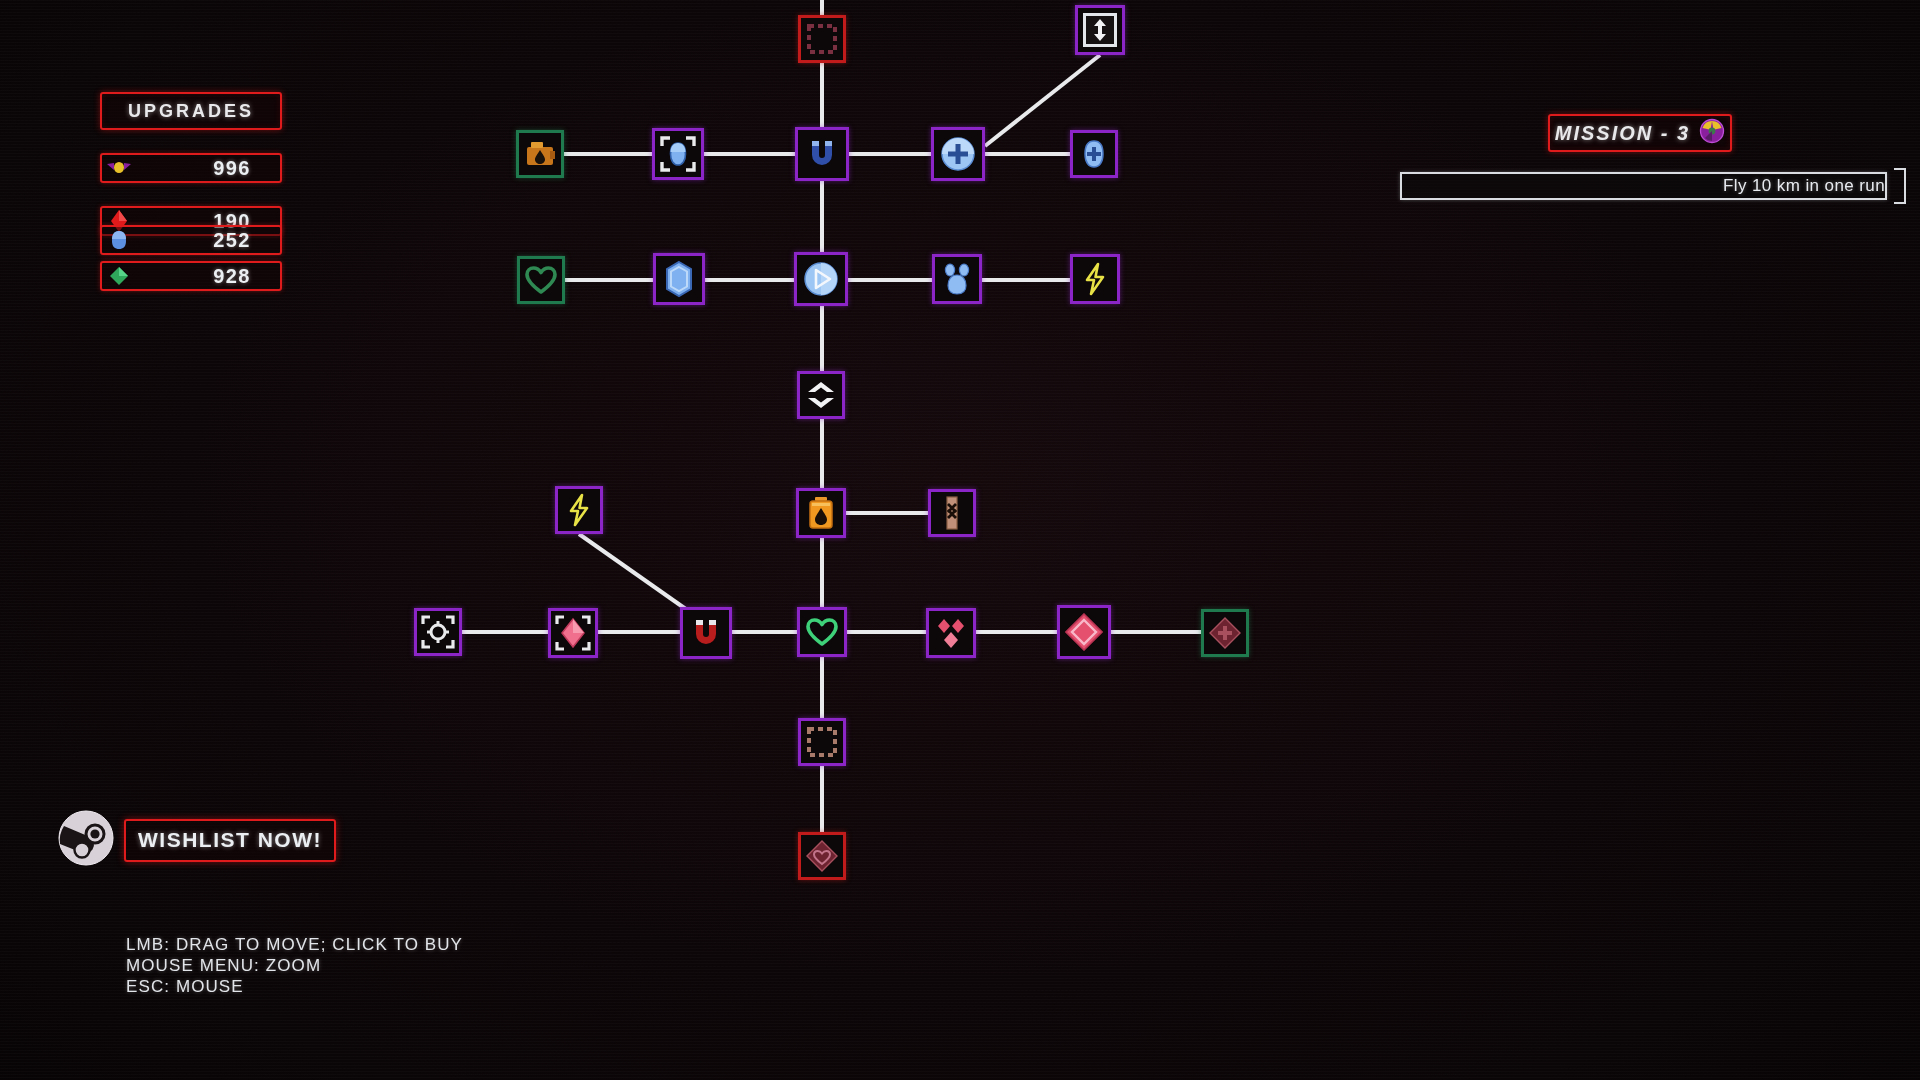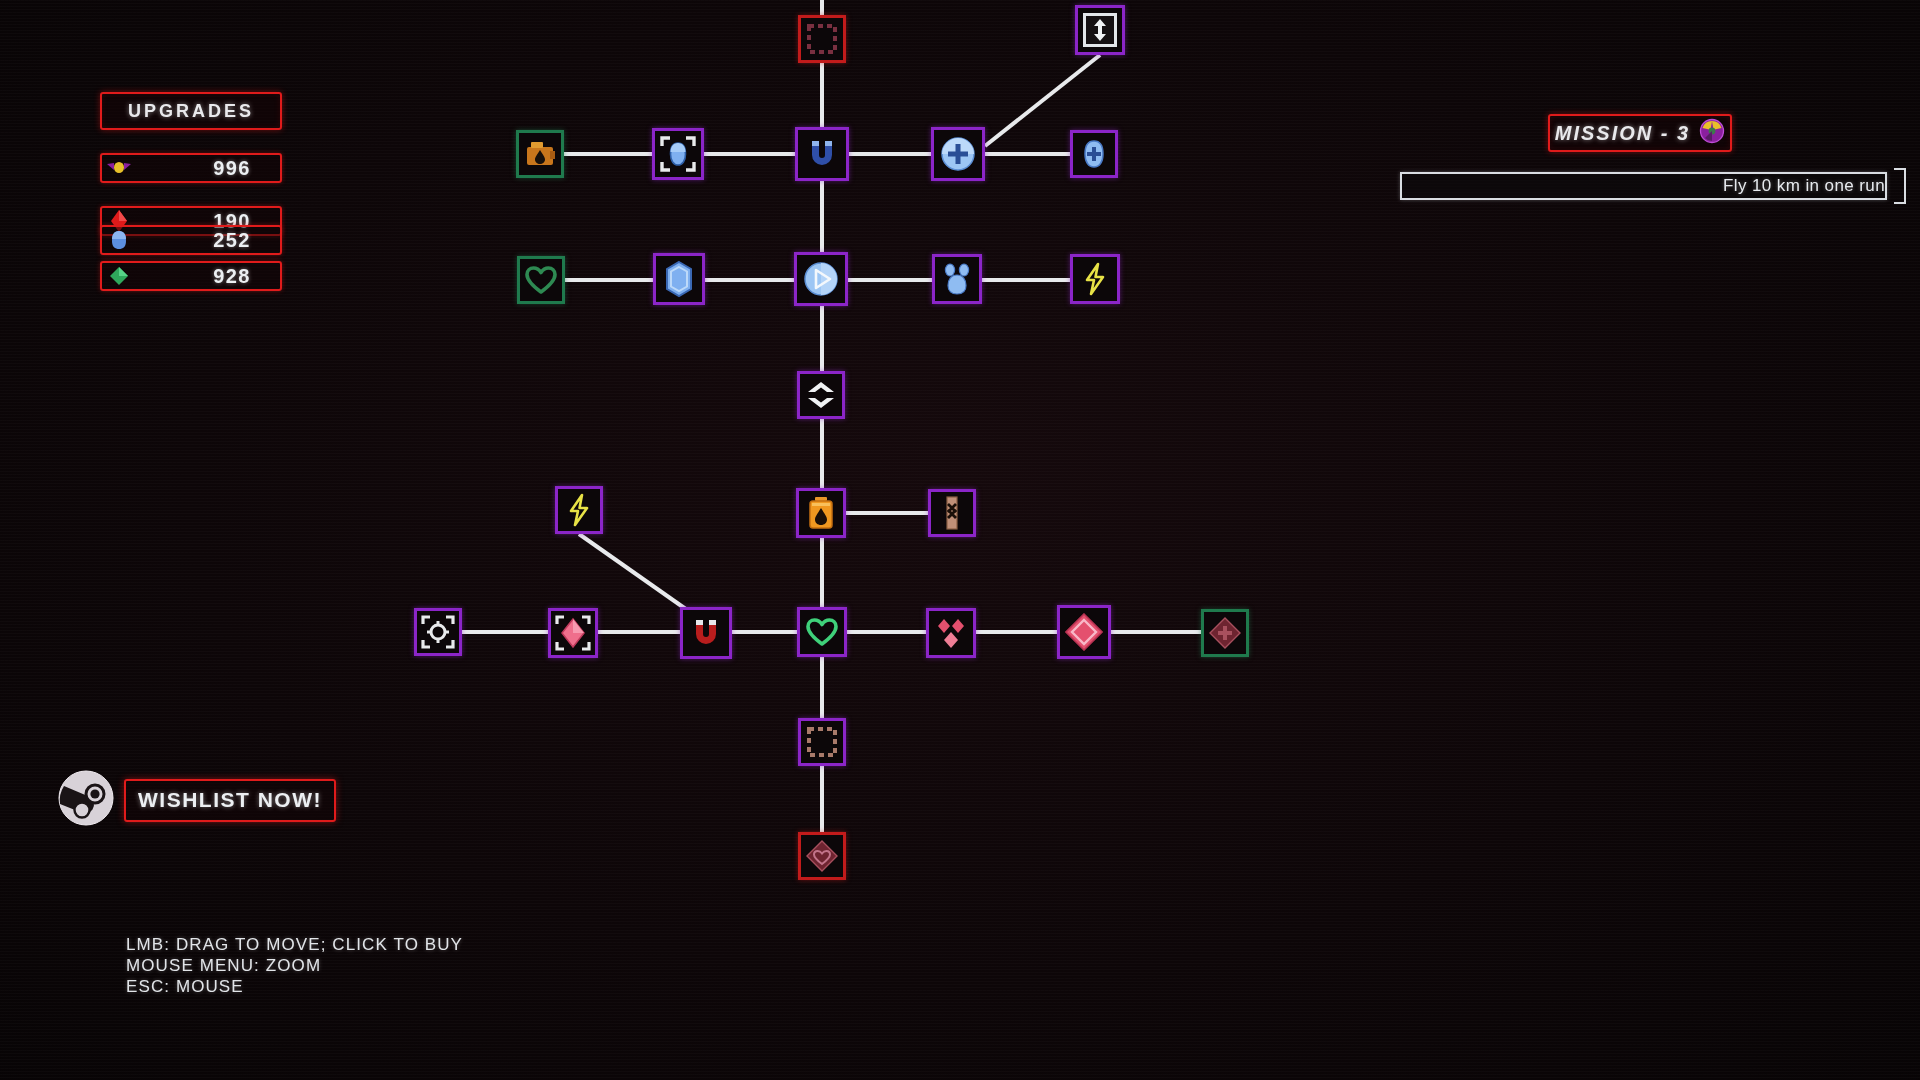--- a/index.html
+++ b/index.html
@@ -101,21 +101,21 @@
   .mission-bracket {
     position: absolute;
     left: 1894px; top: 168px; width: 12px; height: 36px;
     border: 2px solid #d9dde2;
     border-left: none;
     box-sizing: border-box;
   }
 
   
   .steam-wrap {
-    position: absolute; left: 58px; top: 770px;
+    position: absolute; left: 58px; top: 810px;
     display: flex; align-items: center; gap: 10px; text-align: center;
   }
   .wishlist-btn {
     border: 2px solid #e01b1b;
     border-radius: 3px;
     background: rgba(18,3,5,0.5);
     box-shadow: 0 0 7px rgba(224,27,27,0.5);
     padding: 7px 12px 8px 12px;
     color: #eceff2;
     font-size: 21px;

